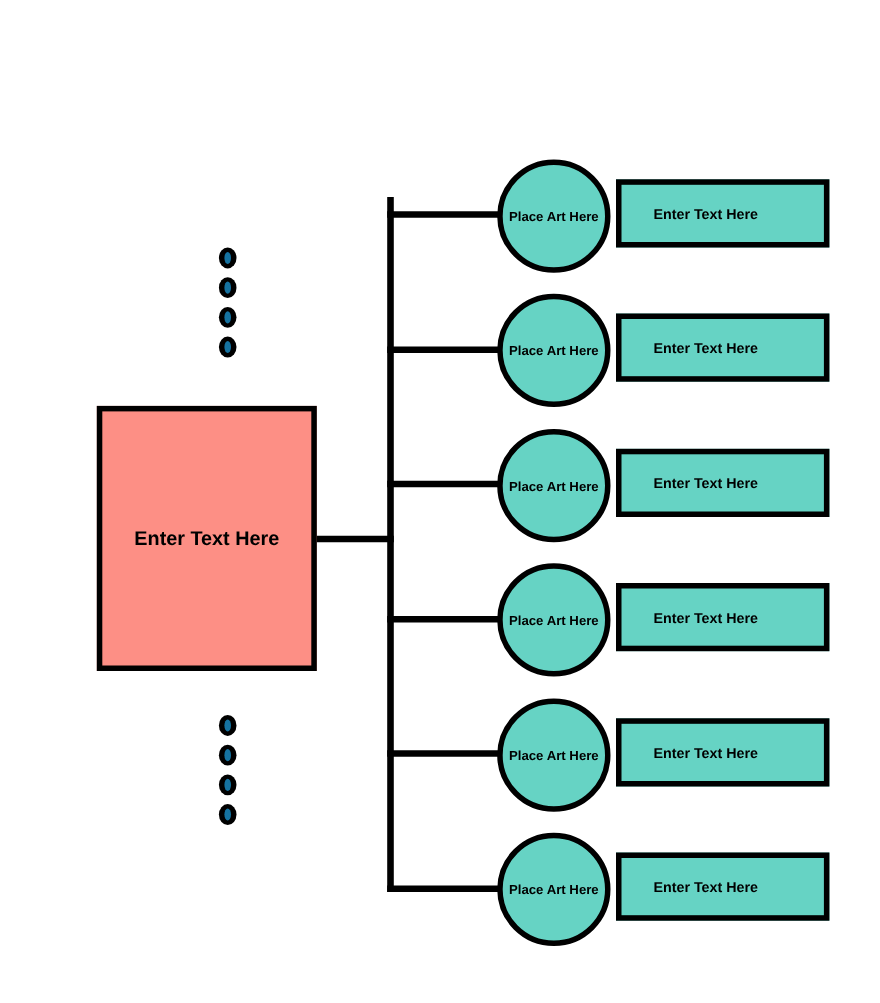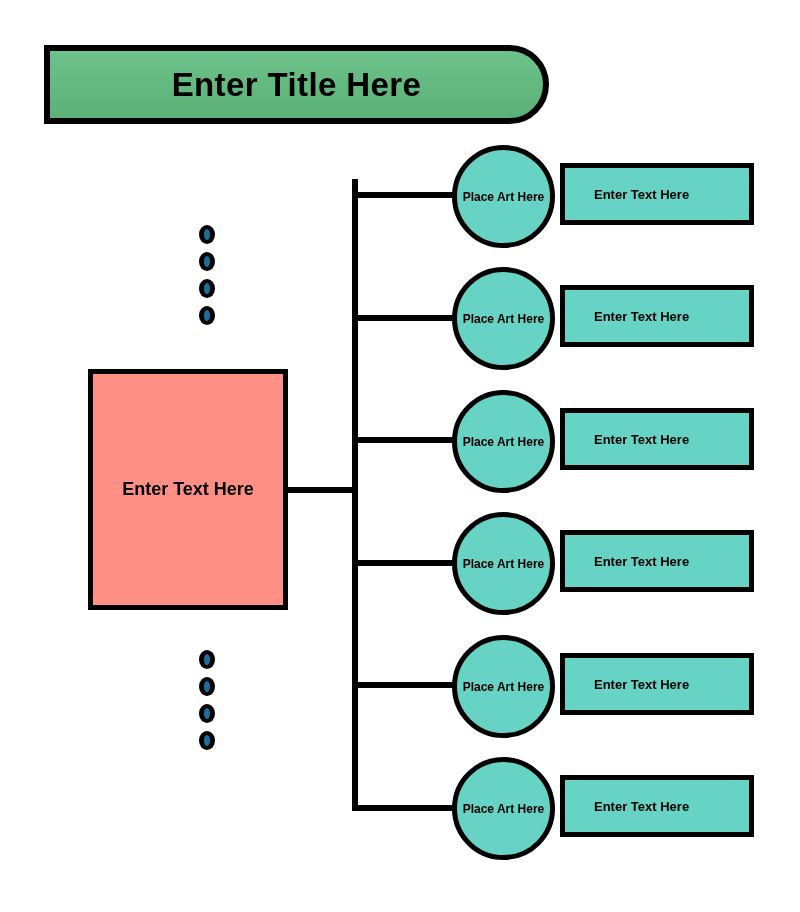--- a/index.html
+++ b/index.html
@@ -142,23 +142,20 @@
     height: 11px;
     background: #1572a0;
     border-radius: 50%;
   }
 </style>
 </head>
 <body>
 
 <div id="canvas">
 
-  <div id="title-banner">
-    <span class="title-text">Enter Title Here</span>
-  </div>
 
   <svg id="connectors" viewBox="0 0 800 912" xmlns="http://www.w3.org/2000/svg">
 
     <line x1="355" y1="179" x2="355" y2="811" stroke="#000000" stroke-width="6"></line>
 
     <line x1="285" y1="490" x2="358" y2="490" stroke="#000000" stroke-width="6"></line>
 
     <line x1="352" y1="195" x2="470" y2="195" stroke="#000000" stroke-width="6"></line>
     <line x1="352" y1="318" x2="470" y2="318" stroke="#000000" stroke-width="6"></line>
     <line x1="352" y1="440" x2="470" y2="440" stroke="#000000" stroke-width="6"></line>

